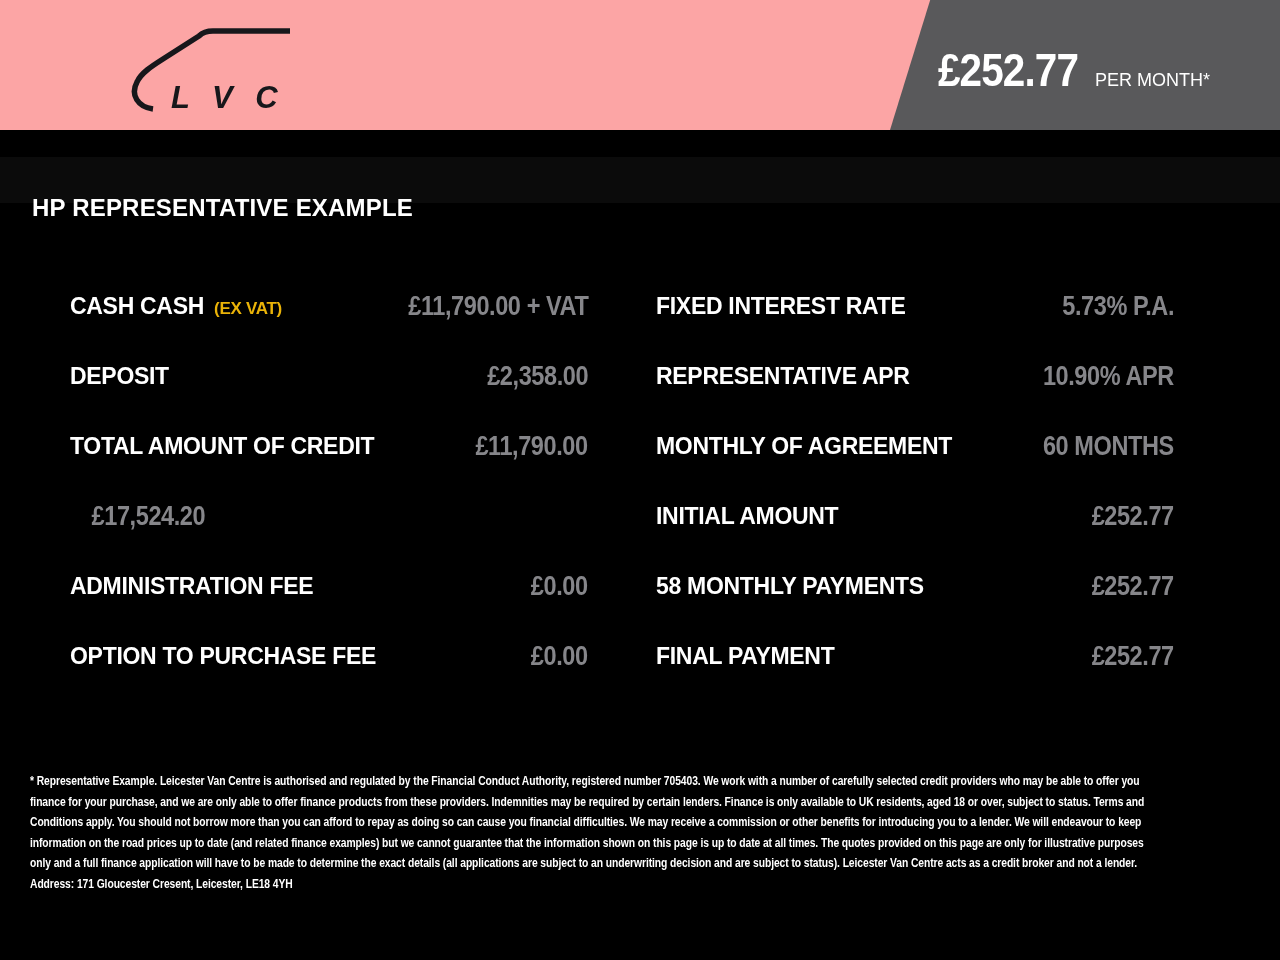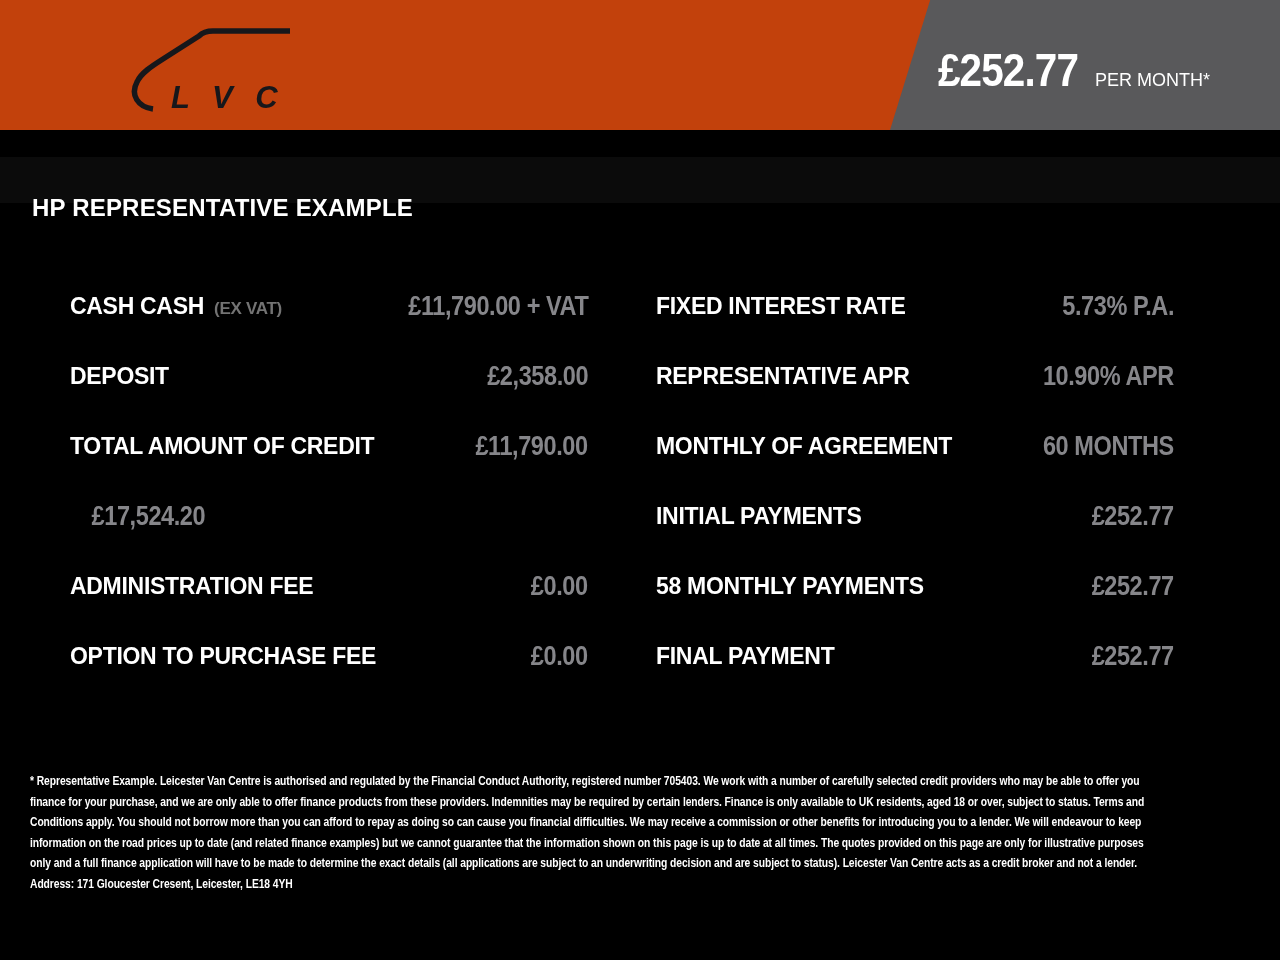--- a/index.html
+++ b/index.html
@@ -9,21 +9,21 @@
     background: #000000;
     overflow: hidden;
     font-family: "Liberation Sans", sans-serif;
   }
 
   
   .header {
     position: absolute;
     top: 0; left: 0;
     width: 1280px; height: 130px;
-    background: #c2410c;
+    background: #fca5a5;
   }
   .logo {
     position: absolute;
     left: 125px; top: 10px;
     width: 175px; height: 108px;
     cursor: pointer;
   }
   .price-banner {
     position: absolute;
     top: 0; right: 0;
@@ -84,21 +84,21 @@
   .finance-row.col-left  { left: 70px; }
   .finance-row.col-right { left: 656px; text-align: right; }
   .row-label {
     color: #ffffff;
     font-size: 23px;
     font-weight: bold;
     letter-spacing: -0.3px;
     white-space: nowrap;
   }
   .label-note {
-    color: #737373;
+    color: #eab308;
     font-size: 17px;
     font-weight: bold;
     margin-left: 10px;
   }
   .label-note:empty { display: none; }
   .row-value {
     color: #86868a;
     font-size: 28px;
     font-weight: bold;
     letter-spacing: -0.5px;
@@ -179,21 +179,21 @@
   </div>
   <div class="finance-row col-right" style="top:341px">
     <span class="row-label">REPRESENTATIVE APR</span>
     <span class="row-value">10.90% APR</span>
   </div>
   <div class="finance-row col-right" style="top:411px">
     <span class="row-label">MONTHLY OF AGREEMENT</span>
     <span class="row-value">60 MONTHS</span>
   </div>
   <div class="finance-row col-right" style="top:481px">
-    <span class="row-label">INITIAL PAYMENTS</span>
+    <span class="row-label">INITIAL AMOUNT</span>
     <span class="row-value">£252.77</span>
   </div>
   <div class="finance-row col-right" style="top:551px">
     <span class="row-label">58 MONTHLY PAYMENTS</span>
     <span class="row-value">£252.77</span>
   </div>
   <div class="finance-row col-right" style="top:621px">
     <span class="row-label">FINAL PAYMENT</span>
     <span class="row-value">£252.77</span>
   </div>

